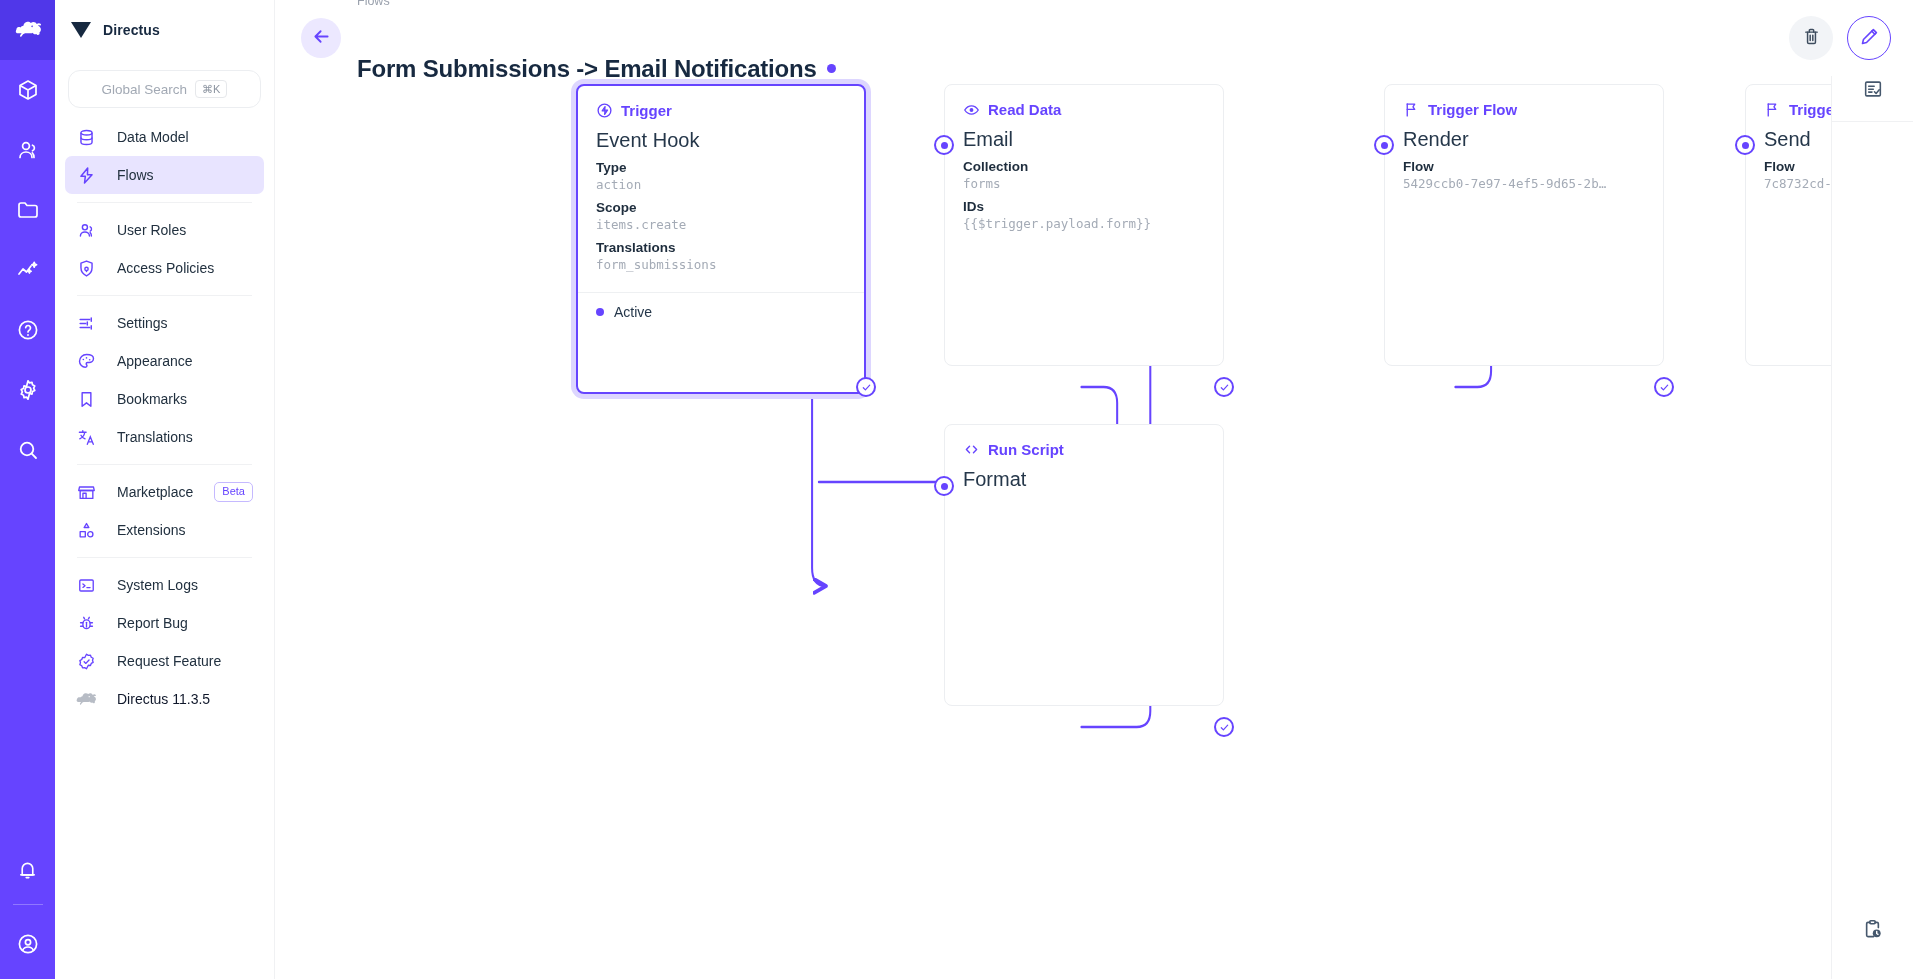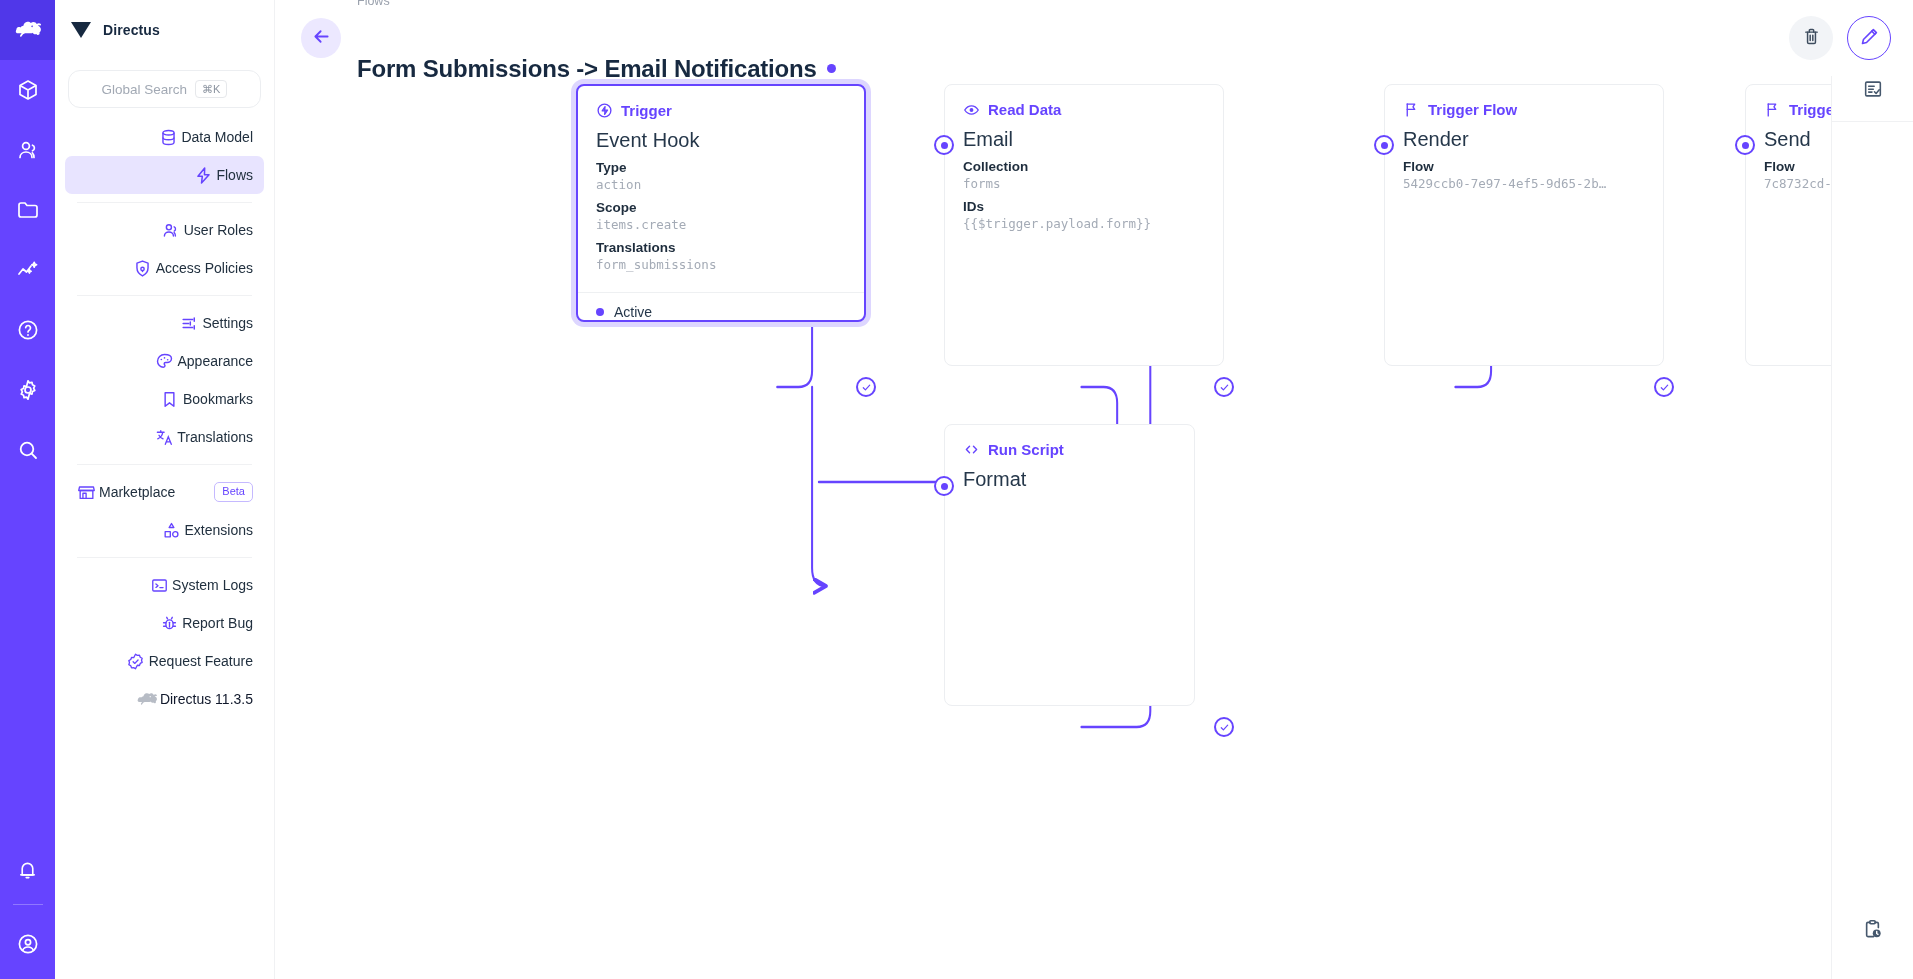--- a/index.html
+++ b/index.html
@@ -54,25 +54,24 @@
     background: #fff; cursor: text;
   }
   .search-placeholder { color: #a2a9b4; font-size: 13.5px; }
   .search-kbd {
     border: 1px solid #e6e8eb; border-radius: 4px;
     font-size: 11px; color: #8c94a0; padding: 2px 6px; line-height: 1.1;
   }
 
   .nav-list { padding: 4px 10px 0 10px; }
   .nav-item {
-    display: flex; align-items: center; gap: 3px;
+    display: flex; align-items: center; gap: 21px;
     height: 38px; border-radius: 7px; padding: 0 11px;
     color: #21303f; font-size: 14px; cursor: pointer;
     position: relative;
-    justify-content: flex-end;
   }
   .nav-item .ni {
     width: 20px; height: 20px; flex: 0 0 20px;
     color: #6644ff; display: flex; align-items: center; justify-content: center;
   }
   .nav-item.active { background: #e8e4ff; }
   .nav-item.muted { color: #0f172a; }
   .nav-item.muted .ni { color: #b7bcc5; }
   .nav-divider { height: 1px; background: #f0f1f3; margin: 8px 12px; }
   .beta-pill {
@@ -477,21 +476,21 @@
           <path d="M632 311 V 492 Q 632 510 648 510" marker-end="url(#arrowhead)"></path>
 
           <path d="M949 311 H 975 Q 991 311 991 327 V 390 Q 991 406 975 406 H 640"></path>
 
           <path d="M949 651 H 1014 Q 1030 651 1030 635 V 187 Q 1030 169 1046 169" marker-end="url(#arrowhead)"></path>
 
           <path d="M1389 311 H 1415 Q 1431 311 1431 295 V 187 Q 1431 169 1447 169" marker-end="url(#arrowhead)"></path>
         </g>
       </svg>
 
-      <div class="node selected" style="left:301px; top:8px; width:290px; height:238px;">
+      <div class="node selected" style="left:301px; top:8px; width:290px; height:310px;">
         <div class="node-head">
           <span class="nh-icon">
             <svg width="17" height="17" viewBox="0 0 24 24" fill="none" stroke="currentColor" stroke-width="1.9" stroke-linejoin="round">
               <circle cx="12" cy="12" r="9"></circle>
                 <path d="M12.8 6.5L8.8 12.6h4l-.6 4.9 4-6.1h-4z"></path>
             </svg>
           </span>
           <span>Trigger</span>
         </div>
         <div class="node-body">
@@ -534,21 +533,21 @@
       </div>
       <div class="port" style="left:659px; top:59px;">
         <span class="dot"></span>
       </div>
       <div class="port" style="left:939px; top:301px;">
         <svg width="11" height="11" viewBox="0 0 24 24" fill="none" stroke="currentColor" stroke-width="2.6" stroke-linecap="round" stroke-linejoin="round">
             <path d="M5 12.5l4.6 4.6L19 7"></path>
           </svg>
       </div>
 
-      <div class="node" style="left:669px; top:348px; width:251px; height:282px;">
+      <div class="node" style="left:669px; top:348px; width:280px; height:282px;">
         <div class="node-head">
           <span class="nh-icon">
             <svg width="19" height="19" viewBox="0 0 24 24" fill="none" stroke="currentColor" stroke-width="2" stroke-linecap="round" stroke-linejoin="round">
               <path d="M9.2 7.5L4.8 12l4.4 4.5M14.8 7.5L19.2 12l-4.4 4.5"></path>
             </svg>
           </span>
           <span>Run Script</span>
         </div>
         <div class="node-body">
           <div class="node-sub">Format</div>

